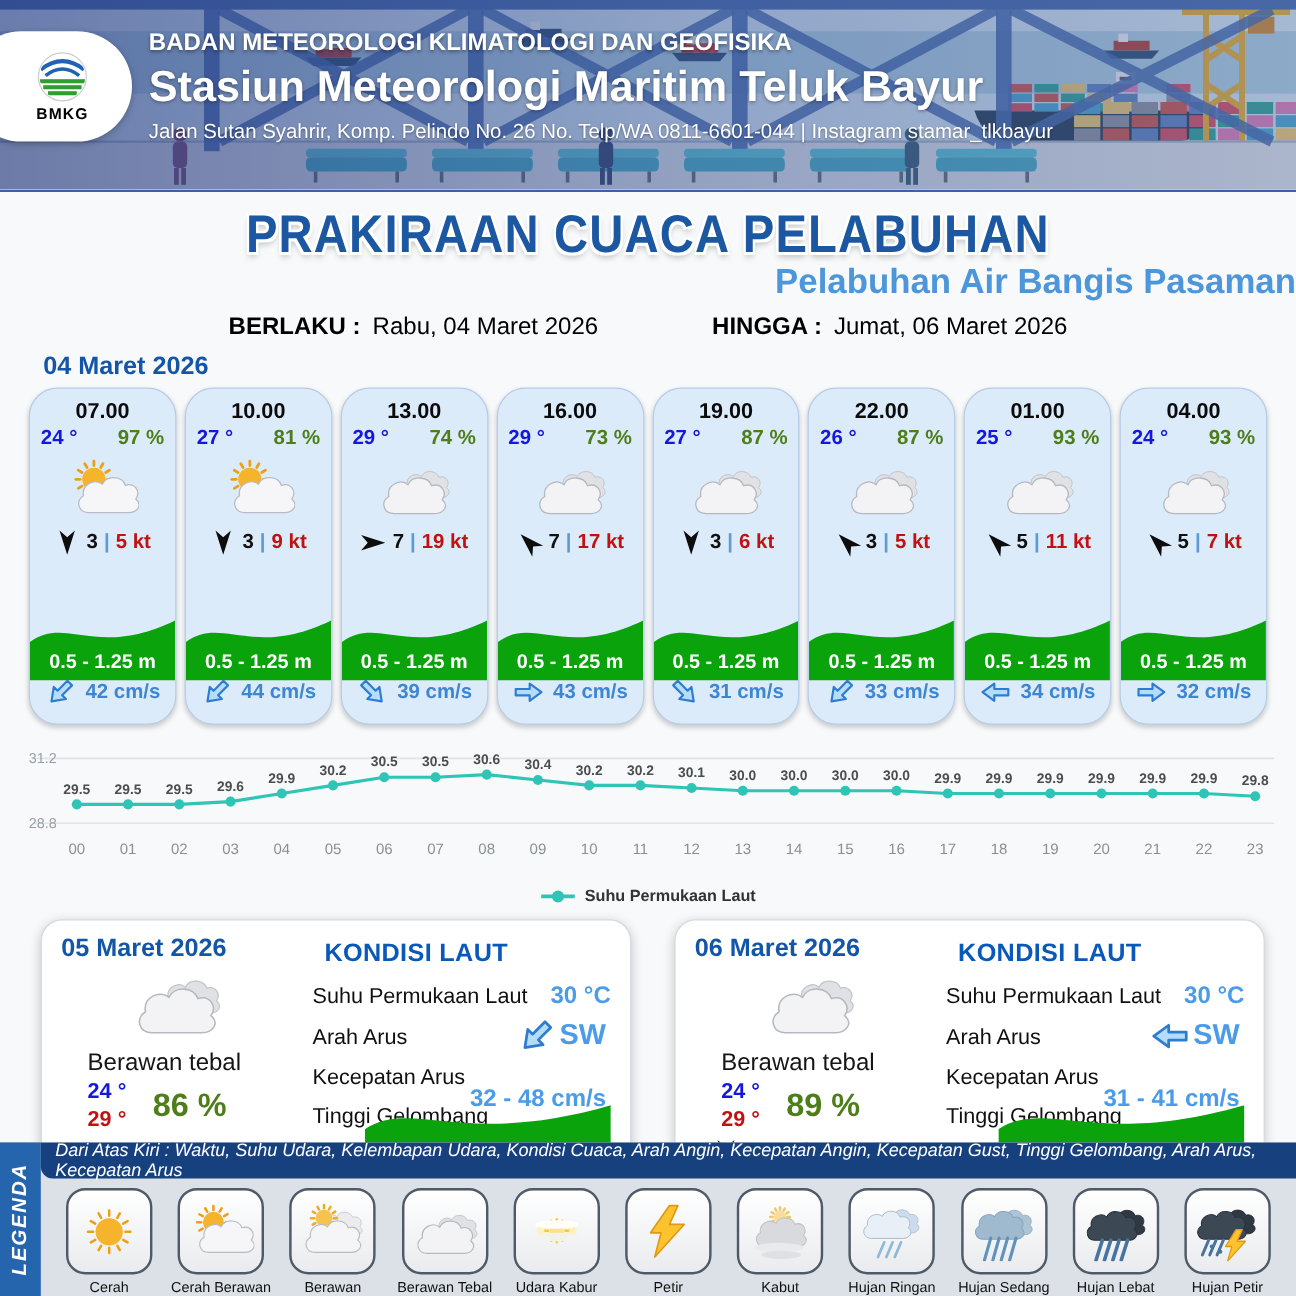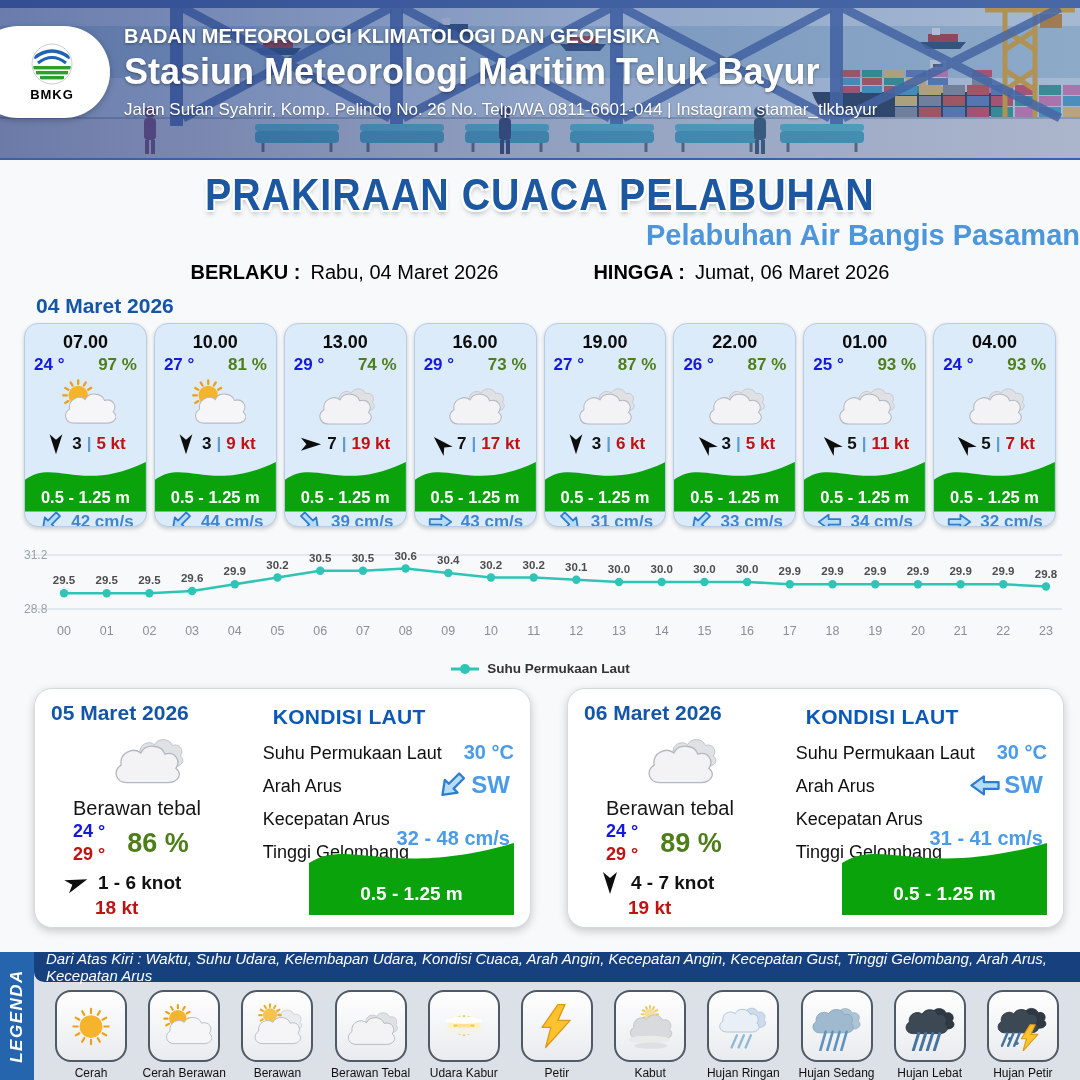--- a/index.html
+++ b/index.html
@@ -27,38 +27,38 @@
   .title-main span { display:inline-block; font-size:41px; font-weight:bold; color:#1c57a2; letter-spacing:1px;
     transform:scale(.96,1.08);
     text-shadow:2px 2px 0 #fff,-2px 2px 0 #fff,2px -2px 0 #fff,-2px -2px 0 #fff,0 4px 5px rgba(0,0,0,.25); }
   .title-sub { text-align:right; font-size:29px; font-weight:bold; color:#4d96d9; margin-top:0px; }
   .valid-row { display:flex; justify-content:center; gap:95px; font-size:20px; margin-top:9px; color:#000; }
   .valid-row b { font-weight:bold; }
   .valid-row .pair { display:flex; gap:10px; align-items:baseline; }
   
   .day1-label { margin:10px 0 5px 36px; font-size:21px; font-weight:bold; color:#1356a8; }
   .cards { display:flex; gap:7px; margin:0 24px; }
-  .card { flex:1; background:#dcebfa; border:1px solid #b7cde6; border-radius:14px; overflow:hidden;
-    display:flex; flex-direction:column; height:204px; box-shadow:0 2px 4px rgba(0,0,0,.18); }
+  .card { flex:1; background:#dcebfa; border:1px solid #b7cde6; border-radius:24px; overflow:hidden;
+    display:flex; flex-direction:column; height:281px; box-shadow:0 2px 4px rgba(0,0,0,.18); }
   .c-time { text-align:center; font-weight:bold; font-size:18px; margin-top:8px; color:#0b0b0b; }
   .c-th { display:flex; justify-content:space-between; padding:2px 9px 0 9px; font-size:17px; font-weight:bold; }
   .c-temp { color:#1418dd; } .c-hum { color:#4e7e1a; }
   .c-icon { height:62px; display:flex; align-items:center; justify-content:center; margin-top:2px; }
   .c-wind { display:flex; align-items:center; justify-content:center; gap:5px; font-size:17px; font-weight:bold; margin-top:3px; color:#101010; }
   .c-pipe { color:#5b9bd5; } .c-gust { color:#c11212; }
   .rot { display:inline-flex; align-items:center; justify-content:center; }
   .c-wave { margin-top:auto; position:relative; height:58px; }
   .c-wave svg { display:block; width:100%; height:100%; }
   .c-wave-text { position:absolute; bottom:5px; width:100%; text-align:center; color:#fff; font-weight:bold; font-size:16.5px; }
   .c-cur { height:36px; display:flex; align-items:flex-start; justify-content:center; gap:7px; font-size:17px; font-weight:bold; color:#3e86d2; }
   
   .chart-wrap { margin:12px 18px 0 18px; }
   .chart-legend { display:flex; justify-content:center; align-items:center; gap:7px; font-size:13.5px; color:#333; margin-top:0px; font-weight:bold; }
   
-  .sea-row { display:flex; gap:36px; margin:12px 16px 0 34px; }
+  .sea-row { display:flex; gap:36px; margin:12px 26px 0 34px; }
   .sea-card { flex:1; background:#fff; border:1px solid #d6dade; border-radius:18px;
     box-shadow:0 3px 10px rgba(0,0,0,.2); padding:12px 16px; height:240px; position:relative; }
   .sd-date { color:#1356a8; font-weight:bold; font-size:21px; }
   .sd-icon { margin:0 0 0 58px; height:70px; }
   .sd-cond { font-size:20px; color:#151515; margin-top:2px; margin-left:22px; }
   .sd-temps { display:flex; align-items:center; gap:22px; margin-left:22px; }
   .sd-tcol { display:flex; flex-direction:column; font-weight:bold; font-size:18px; line-height:1.3; }
   .t-min { color:#1418dd; } .t-max { color:#c11212; }
   .sd-hum { color:#4e7e1a; font-weight:bold; font-size:27px; }
   .sd-wind { display:flex; align-items:center; gap:9px; font-weight:bold; font-size:19px; margin:5px 0 0 14px; color:#111; }

